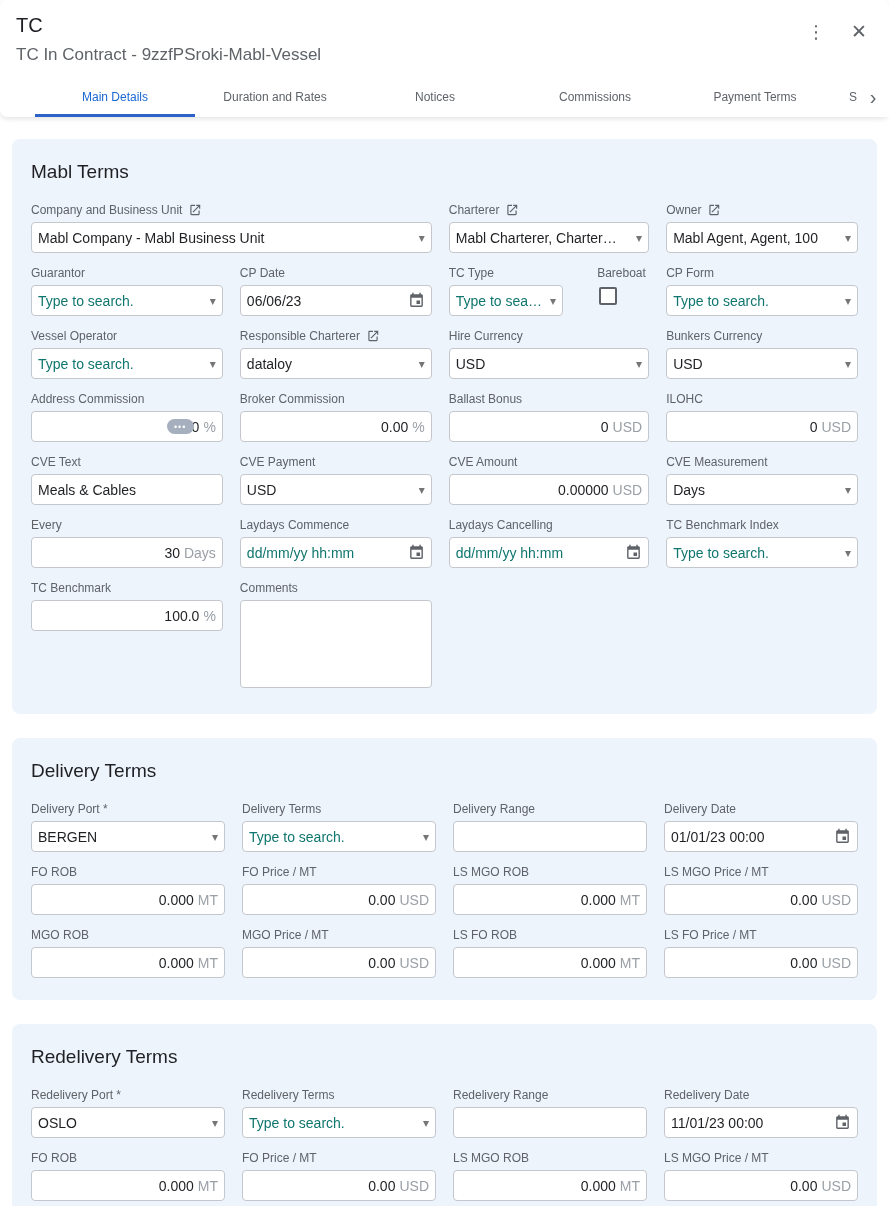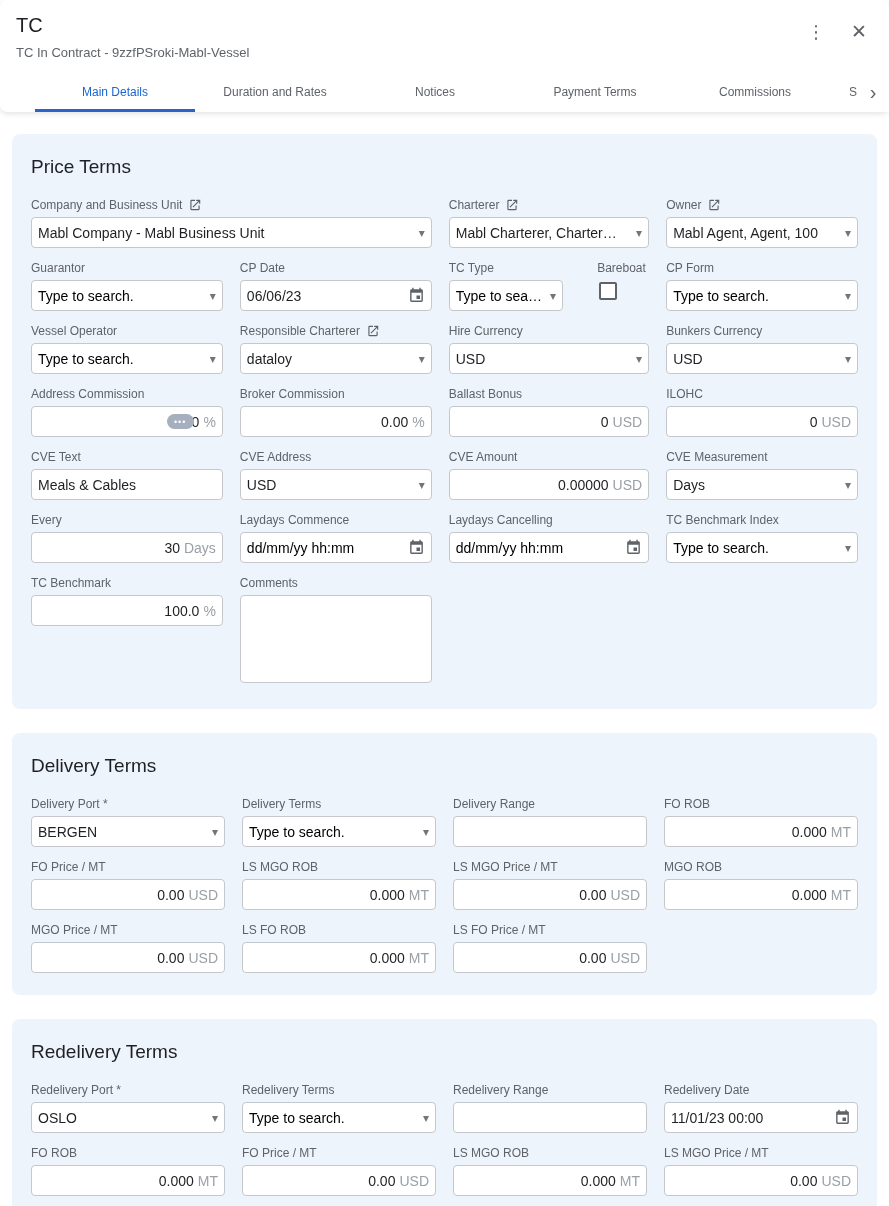--- a/index.html
+++ b/index.html
@@ -2,21 +2,21 @@
 <html><head>
 <meta charset="utf-8">
 <style>
   * { margin:0; padding:0; box-sizing:border-box; }
   html,body { width:889px; background:#fff; font-family:"Liberation Sans", sans-serif; color:#202124; }
 
   
   .app-header { position:relative; background:#fff; box-shadow:0 2px 5px rgba(60,64,67,.14); padding-top:14px;border-radius:7px; }
   .hdr-text { padding:0 16px; }
   .hdr-title { font-size:20px; font-weight:500; color:#202124; }
-  .hdr-sub { font-size:13px; color:#5f6368; margin-top:8px; }
+  .hdr-sub { font-size:17px; color:#5f6368; margin-top:8px; }
   .hdr-actions { position:absolute; top:20px; right:20px; display:flex; align-items:center; gap:22px; }
   .icon-btn { border:none; background:none; color:#5f6368; cursor:pointer; font-size:19px; line-height:1; padding:2px; }
   .kebab { font-size:18px; letter-spacing:0; }
 
   
   .tabbar { position:relative; margin-top:12px; height:40px; overflow:hidden; white-space:nowrap; }
   .tabs { display:flex; padding-left:35px; height:100%; }
   .tab { width:160px; flex:0 0 160px; display:flex; align-items:center; justify-content:center;
          font-size:12px; color:#5f6368; cursor:pointer; position:relative; }
   .tab.active { color:#1967d2; font-weight:500; }
@@ -33,21 +33,21 @@
   .grid4 { display:grid; grid-template-columns:repeat(4,1fr); column-gap:17px; row-gap:13px; }
   .span2 { grid-column:span 2; }
 
   
   .field {}
   .lbl { display:flex; align-items:center; gap:6px; font-size:12px; color:#5f6368; margin-bottom:5px; height:14px; }
   .box { height:31px; background:#fff; border:1px solid #c4c7cc; border-radius:4px;
          display:flex; align-items:center; padding:0 6px; font-size:14px; color:#1f2023; cursor:pointer; }
   .box .grow { flex:1; }
   .box.num { justify-content:flex-end; }
-  .placeholder { color:#000000; }
+  .placeholder { color:#0f766e; }
   .suffix { color:#9aa0a6; margin-left:4px; }
   .caret { color:#757575; font-size:12px; margin-left:8px; }
   .trunc { overflow:hidden; text-overflow:ellipsis; white-space:nowrap; }
   .cal-icon { margin-left:8px; display:flex; cursor:pointer; }
   textarea.comments { width:100%; height:88px; border:1px solid #c4c7cc; border-radius:4px;
                       background:#fff; resize:none; font-family:"Liberation Sans",sans-serif; font-size:14px; padding:6px 10px; }
   .checkbox { width:18px; height:18px; border:2px solid #5f6368; border-radius:2px; background:#fff; margin-top:7px; margin-left:2px; cursor:pointer; }
   .tc-bb-cell { display:flex; gap:34px; }
   .tc-bb-cell .tc-type { flex:1; min-width:0; }
   .bb { width:52px; flex:0 0 52px; }
@@ -71,32 +71,32 @@
   <div class="hdr-actions">
     <button class="icon-btn kebab">⋮</button>
     <button class="icon-btn">✕</button>
   </div>
 
   <nav class="tabbar">
     <div class="tabs">
       <div class="tab active">Main Details</div>
       <div class="tab">Duration and Rates</div>
       <div class="tab">Notices</div>
+      <div class="tab">Commissions</div>
       <div class="tab">Payment Terms</div>
-      <div class="tab">Commissions</div>
       <div class="tab partial">S</div>
     </div>
     <button class="tab-scroll">›</button>
   </nav>
 </header>
 
 <main class="content">
 
   <section class="card">
-    <h2 class="card-heading">Price Terms</h2>
+    <h2 class="card-heading">Mabl Terms</h2>
     <div class="grid4">
 
       <div class="field span2">
         <div class="lbl">
           <span>Company and Business Unit</span>
           <svg class="lnk" viewBox="0 0 24 24">
               <path d="M18 19H6V5h6V3H6c-1.1 0-2 .9-2 2v14c0 1.1.9 2 2 2h12c1.1 0 2-.9 2-2v-6h-2v6zM14 3v2h3.59l-9.83 9.83 1.41 1.41L19 6.41V10h2V3h-7z"></path>
             </svg>
         </div>
         <div class="box">
@@ -271,21 +271,21 @@
         <div class="lbl">
             <span>CVE Text</span>
           </div>
         <div class="box">
           <span class="grow trunc">Meals &amp; Cables</span>
         </div>
       </div>
 
       <div class="field">
         <div class="lbl">
-            <span>CVE Address</span>
+            <span>CVE Payment</span>
           </div>
         <div class="box">
           <span class="grow trunc">USD</span>
           <span class="caret">▾</span>
         </div>
       </div>
 
       <div class="field">
         <div class="lbl">
             <span>CVE Amount</span>
@@ -400,20 +400,33 @@
 
       <div class="field">
         <div class="lbl">
             <span>Delivery Range</span>
           </div>
         <div class="box">
           <span class="grow"></span>
         </div>
       </div>
 
+      <div class="field">
+        <div class="lbl">
+            <span>Delivery Date</span>
+          </div>
+        <div class="box">
+          <span class="grow">01/01/23 00:00</span>
+          <span class="cal-icon">
+              <svg class="cal" viewBox="0 0 24 24">
+                <path d="M17 12h-5v5h5v-5zM16 1v2H8V1H6v2H5c-1.11 0-1.99.89-1.99 2L3 19a2 2 0 0 0 2 2h14c1.1 0 2-.9 2-2V5c0-1.1-.9-2-2-2h-1V1h-2zm3 18H5V8h14v11z"></path>
+              </svg>
+            </span>
+        </div>
+      </div>
 
       <div class="field">
         <div class="lbl">
             <span>FO ROB</span>
           </div>
         <div class="box num">
           <span>0.000</span>
           <span class="suffix">MT</span>
         </div>
       </div>

